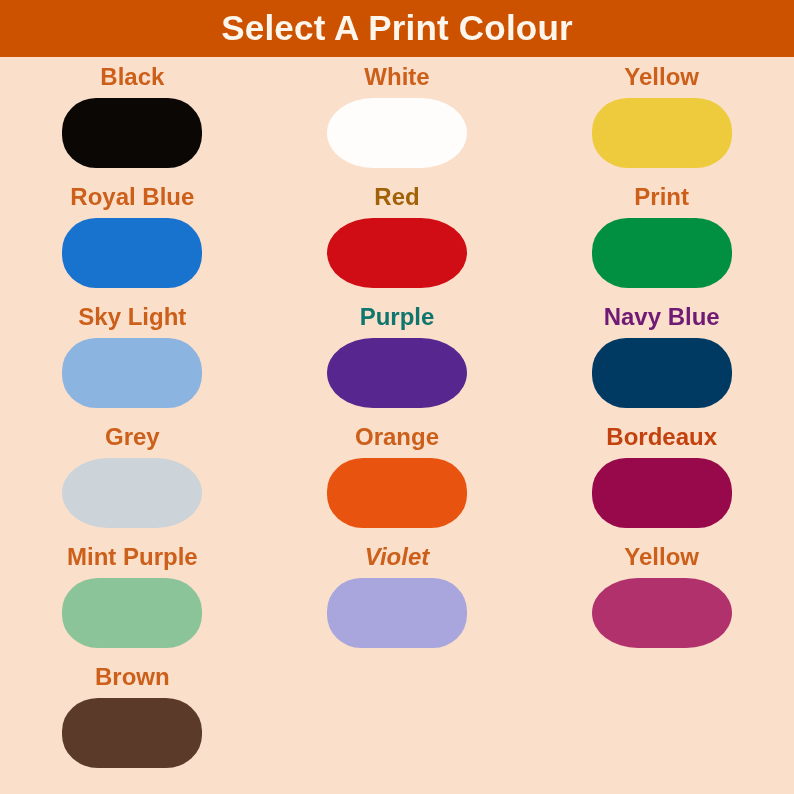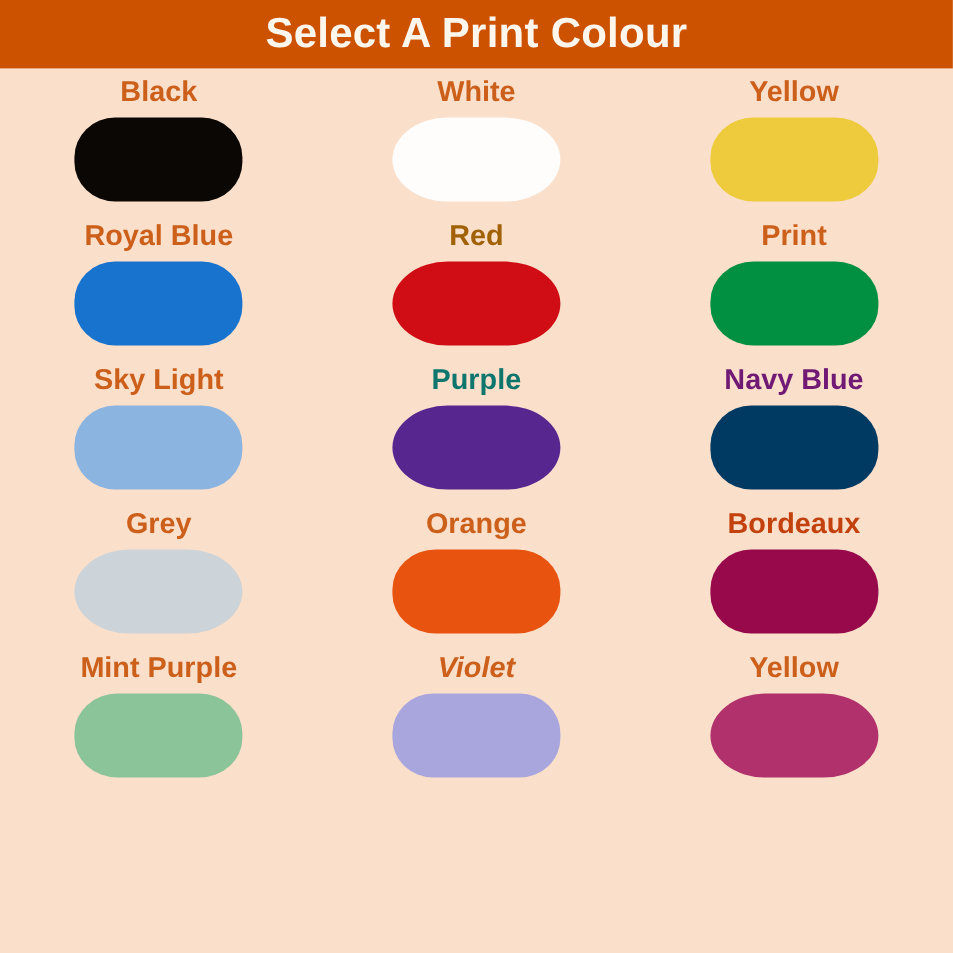--- a/index.html
+++ b/index.html
@@ -165,15 +165,19 @@
         <div class="swatch-chip" style="background: rgb(140, 196, 154);"></div>
       </div>
       <div class="swatch-cell col-left">
         <div class="swatch-label" style="color: rgb(204, 95, 26); font-style: italic;">Violet</div>
         <div class="swatch-chip" style="background: rgb(168, 166, 221);"></div>
       </div>
       <div class="swatch-cell col-mid">
         <div class="swatch-label" style="color: rgb(204, 95, 26);">Yellow</div>
         <div class="swatch-chip" style="background: rgb(176, 49, 107);"></div>
       </div>
+      <div class="swatch-cell col-right">
+        <div class="swatch-label" style="color: rgb(204, 95, 26);">Brown</div>
+        <div class="swatch-chip" style="background: rgb(91, 58, 42);"></div>
+      </div>
     </div>
 
 </div>
 
 </body></html>

